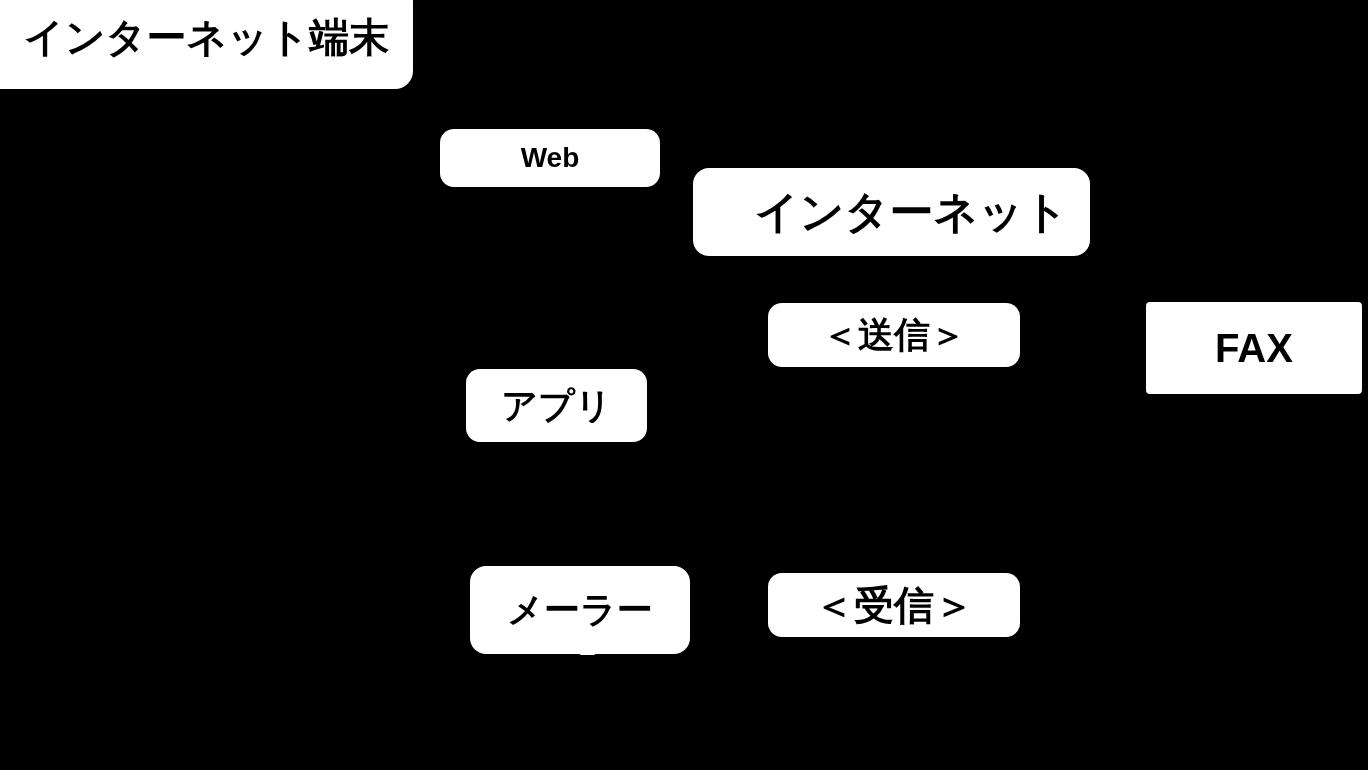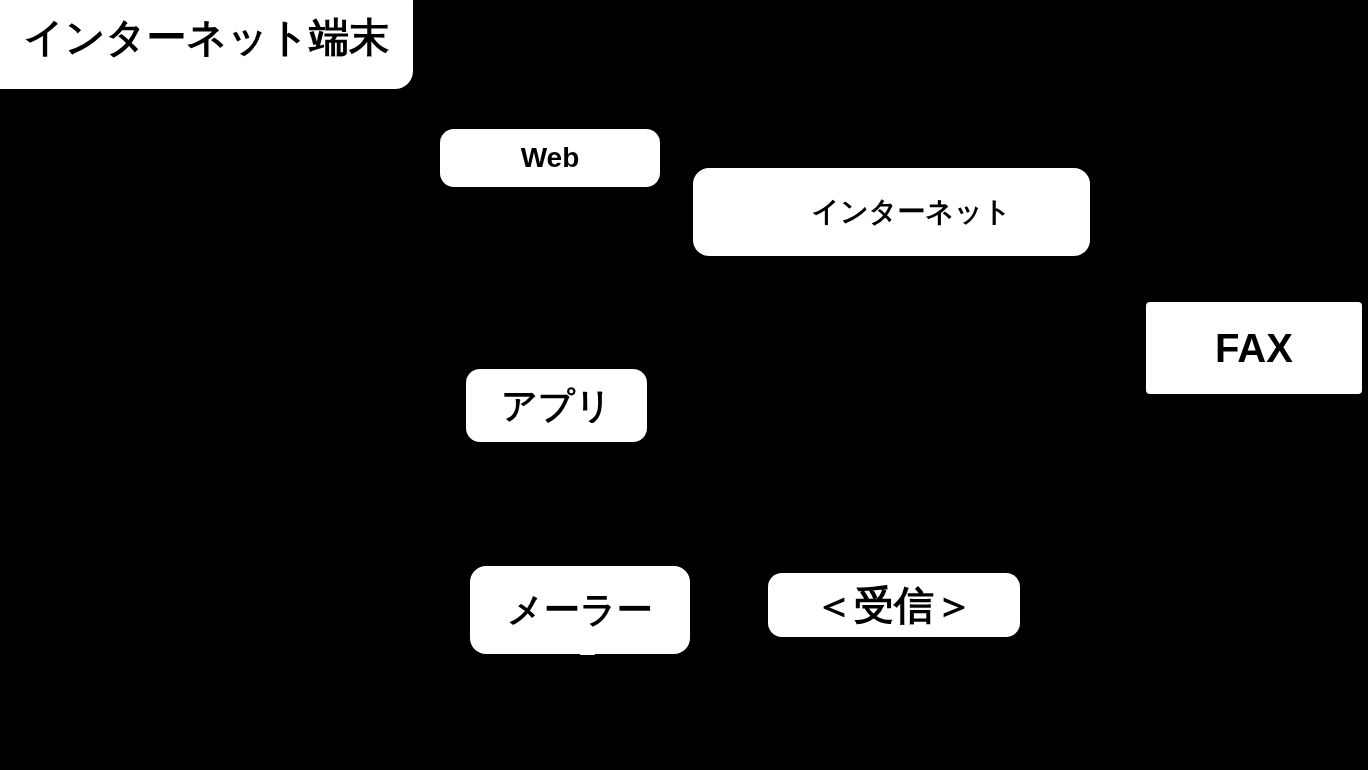--- a/index.html
+++ b/index.html
@@ -32,21 +32,21 @@
   }
   .connector {
     position: absolute;
     background: #ffffff;
     border-radius: 1px;
   }
 
   
   #node-terminal   { left: -18px; top: -16px;  width: 431px; height: 105px; border-radius: 18px; font-size: 40px; padding-left: 18px; }
   #node-web        { left: 440px; top: 129px;  width: 220px; height: 58px;  font-size: 28px; }
-  #node-internet   { left: 693px; top: 168px;  width: 397px; height: 88px;  border-radius: 16px; font-size: 28px; padding-left: 40px; }
+  #node-internet   { left: 693px; top: 168px;  width: 397px; height: 88px;  border-radius: 16px; font-size: 44px; padding-left: 40px; }
   #node-send       { left: 768px; top: 303px;  width: 252px; height: 64px;  font-size: 36px; }
   #node-fax        { left: 1146px; top: 302px; width: 216px; height: 92px;  border-radius: 4px; font-size: 40px; }
   #node-app        { left: 466px; top: 369px;  width: 181px; height: 73px;  font-size: 36px; }
   #node-mailer     { left: 470px; top: 566px;  width: 220px; height: 88px;  border-radius: 16px; font-size: 36px; text-align: center; }
   #node-receive    { left: 768px; top: 573px;  width: 252px; height: 64px;  font-size: 40px; }
 
   
   #connector-app-bottom    { left: 503px; top: 423px; width: 130px; height: 6px; }
   #connector-mailer-step-a { left: 572px; top: 640px; width: 23px;  height: 9px; }
   #connector-mailer-step-b { left: 580px; top: 646px; width: 15px;  height: 9px; }
@@ -61,20 +61,23 @@
   </div>
 
   <div class="node" id="node-web">
     <span>Web</span>
   </div>
 
   <div class="node" id="node-internet">
     <span>インターネット</span>
   </div>
 
+  <div class="node" id="node-send">
+    <span>＜送信＞</span>
+  </div>
 
   <div class="node" id="node-fax">
     <span>FAX</span>
   </div>
 
   <div class="node" id="node-app">
     <span>アプリ</span>
   </div>
 
   <div class="connector" id="connector-app-bottom"></div>

